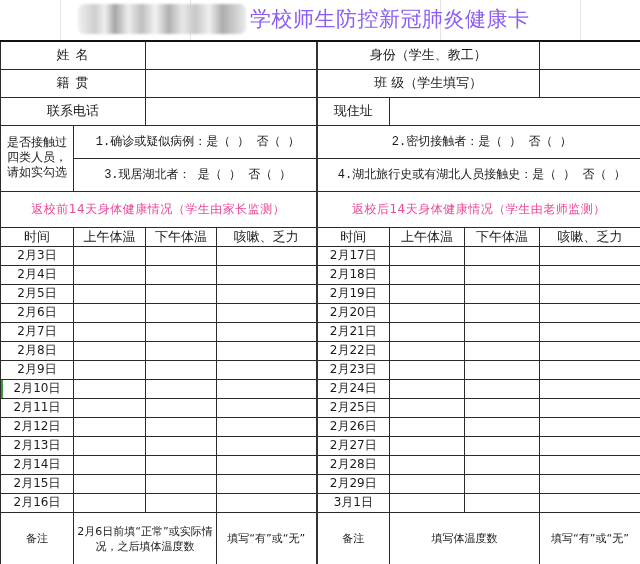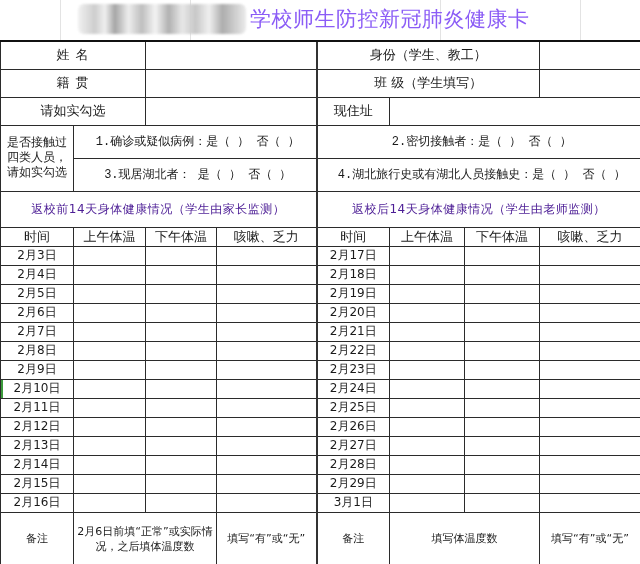--- a/index.html
+++ b/index.html
@@ -10,21 +10,21 @@
   .title-grid-line { position: absolute; top: 0; width: 1px; height: 40px; background: #e3e3e3; }
   .blur-box { position: absolute; left: 78px; top: 4px; width: 168px; height: 30px; border-radius: 6px;
     background: linear-gradient(90deg, #f0f0f0 0, #c9c9c9 10%, #eee 16%, #9d9d9d 22%, #ececec 30%, #b8b8b8 38%, #f3f3f3 46%, #a9a9a9 54%, #e6e6e6 62%, #c2c2c2 70%, #efefef 78%, #a5a5a5 86%, #e9e9e9 100%);
     filter: blur(1px); opacity: 0.9; }
   .title-text { position: absolute; left: 250px; top: 4px; font-size: 21px; letter-spacing: 0.5px; color: #8b5cf6; line-height: 30px; }
 
   table.card { position: absolute; left: 0; top: 40px; width: 640px; border-collapse: collapse; table-layout: fixed; }
   table.card td { border: 1px solid #2b2b2b; text-align: center; vertical-align: middle; font-size: 12px; padding: 0; overflow: hidden; white-space: nowrap; }
   table.card tr.info td { height: 28px; font-size: 13px; }
   table.card tr.contact td { height: 33px; font-size: 12px; font-family: Liberation Mono, monospace; }
-  table.card tr.section td { height: 36px; font-size: 12px; color: #4c1d95; letter-spacing: 0.5px; }
+  table.card tr.section td { height: 36px; font-size: 12px; color: #ec4899; letter-spacing: 0.5px; }
   table.card tr.hdr td { height: 19px; font-size: 13px; line-height: 17px; }
   table.card tr.date td { height: 19px; font-size: 12px; line-height: 17px; }
   table.card tr.notes td { height: 53px; font-size: 11px; white-space: normal; line-height: 15px; }
   .left-align { text-align: right; padding-left: 6px !important; }
   .contact-label { font-size: 12px !important; white-space: normal !important; line-height: 15px; text-align: left !important; padding-left: 6px !important; }
   .thick-top td { border-top: 2px solid #111 !important; margin-top: 10px; }
   .split { border-left: 2px solid #333 !important; }
   .wide-label { letter-spacing: 1px; }
   .sel-cell { box-shadow: inset 2px 0 0 #3c9a3c; }
 </style>
@@ -59,21 +59,21 @@
     <td colspan="3" class="split">身份（学生、教工）</td>
     <td></td>
   </tr>
   <tr class="info">
     <td colspan="2" class="wide-label">籍  贯</td>
     <td colspan="2"></td>
     <td colspan="3" class="split">班  级（学生填写）</td>
     <td></td>
   </tr>
   <tr class="info">
-    <td colspan="2">请如实勾选</td>
+    <td colspan="2">联系电话</td>
     <td colspan="2"></td>
     <td class="split">现住址</td>
     <td colspan="3"></td>
   </tr>
 
   <tr class="contact">
     <td rowspan="2" class="contact-label">是否接触过四类人员，请如实勾选</td>
     <td colspan="3" class="left-align">1.确诊或疑似病例：是（    ）  否（    ）</td>
     <td colspan="4" class="left-align split">2.密切接触者：是（    ）  否（    ）</td>
   </tr>

